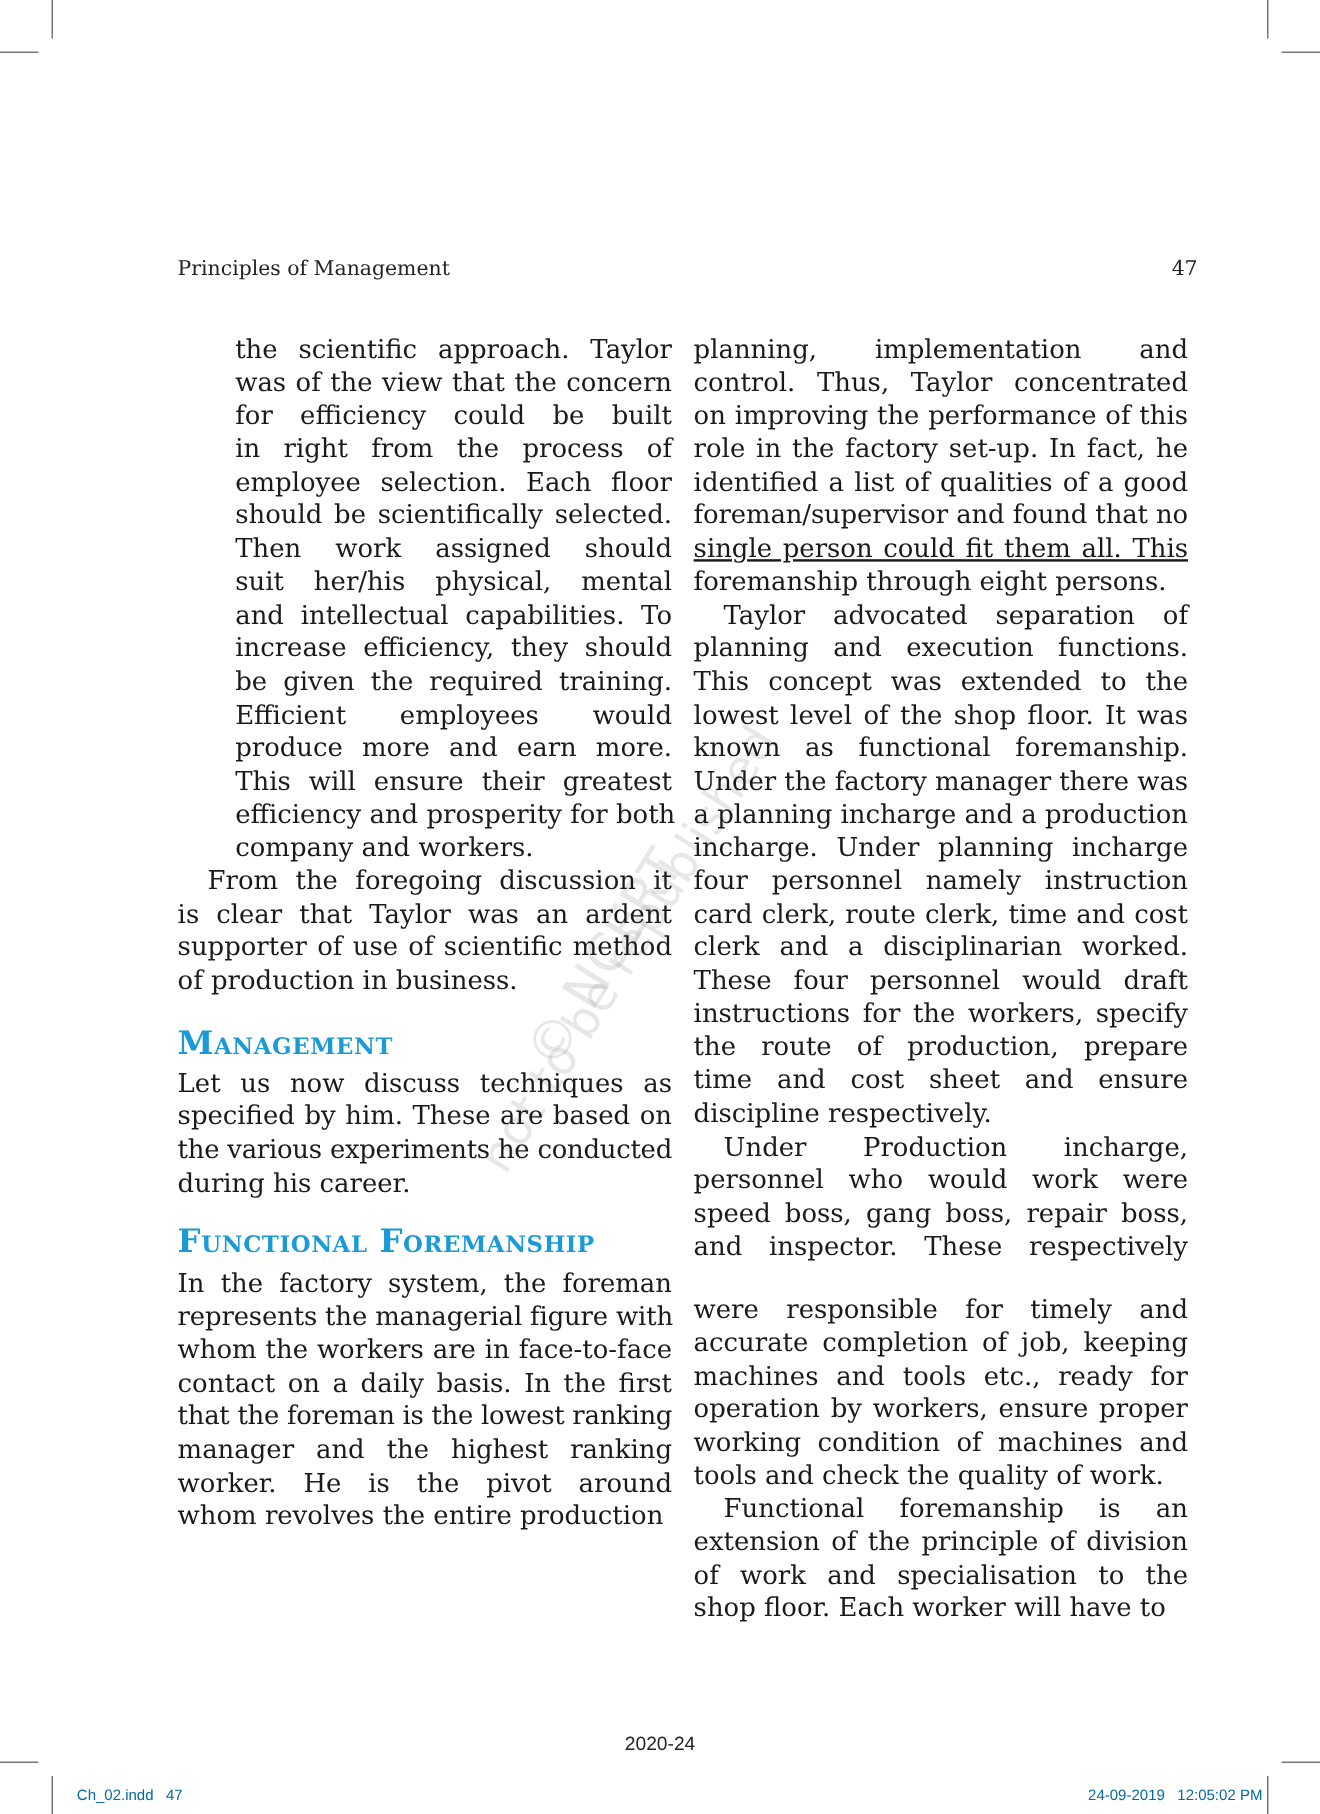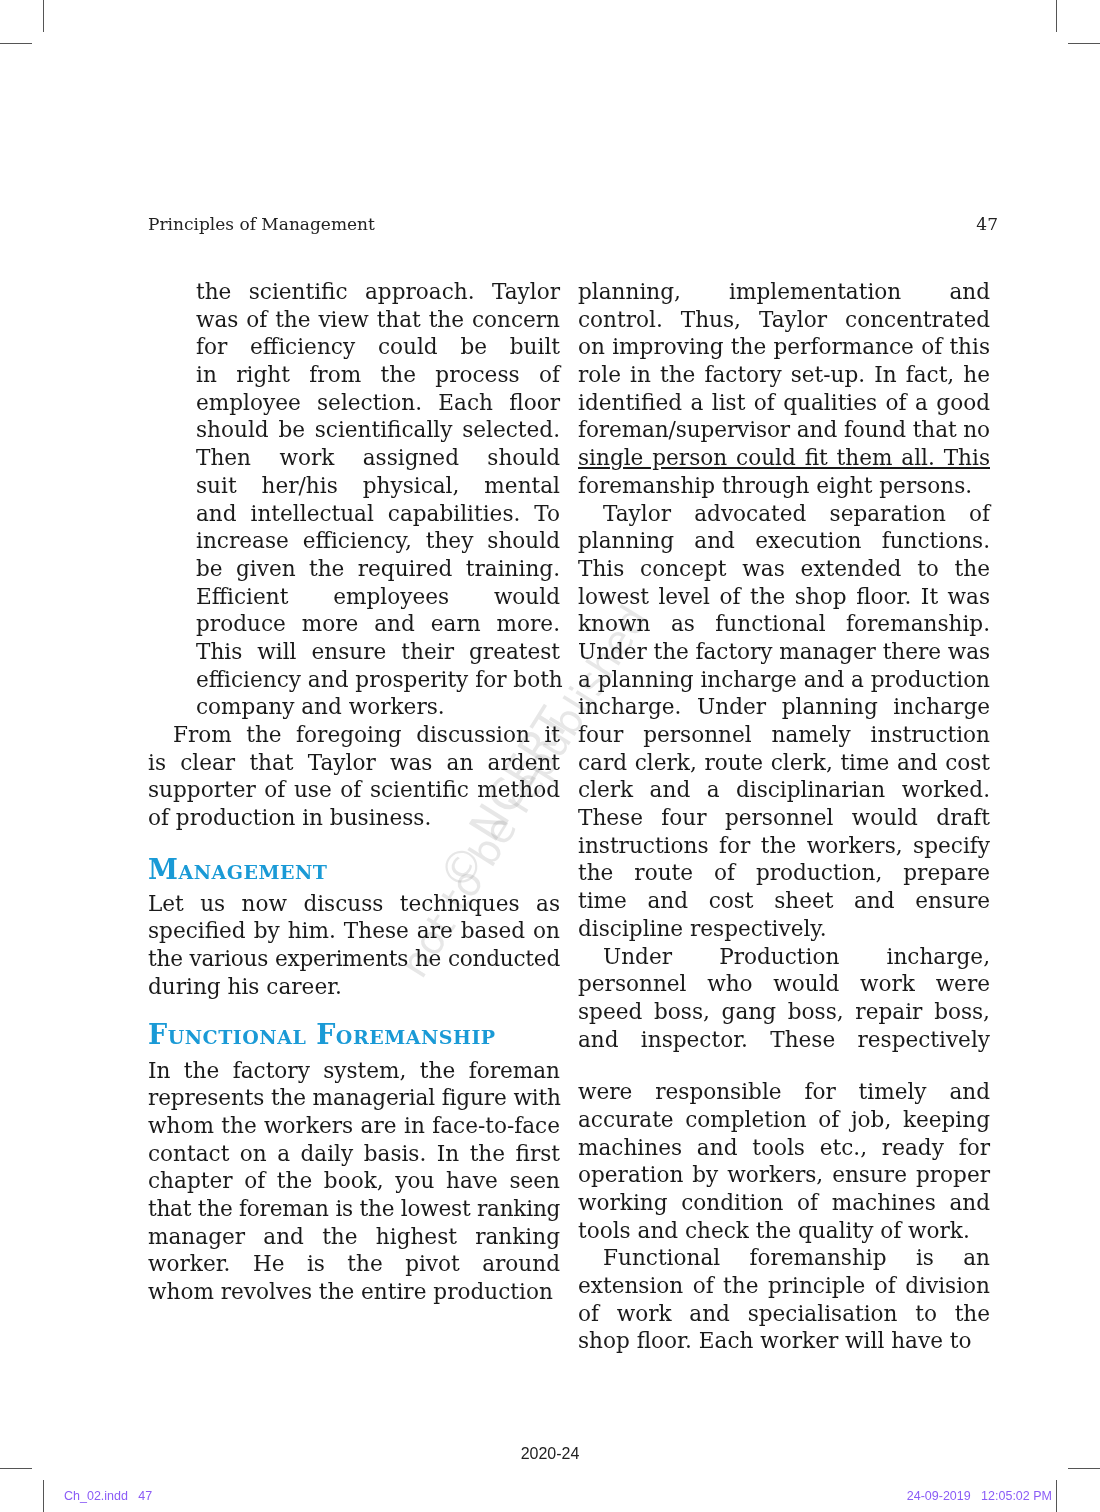--- a/index.html
+++ b/index.html
@@ -32,21 +32,21 @@
 
   .watermark { position: absolute; left: 380px; top: 560px; width: 360px; height: 360px;
                pointer-events: none; }
   .watermark span { position: absolute; white-space: nowrap; color: rgba(120,120,120,0.18);
                     font-family: "DejaVu Sans", sans-serif; font-size: 44px;
                     transform: rotate(-58deg); transform-origin: left center; }
 
   .footer-year { position: absolute; top: 1445px; left: 0; width: 1100px; text-align: center;
                  font-family: "Liberation Sans", sans-serif; font-size: 16px; color: #222; }
   .slug { position: absolute; top: 1489px; font-family: "Liberation Sans", sans-serif;
-          font-size: 12.5px; color: #8b5cf6; }
+          font-size: 12.5px; color: #0369a1; }
   .slug.left { left: 64px; }
   .slug.right { right: 48px; }
 </style>
 </head>
 <body>
 
 <div class="crop v" style="left:43px;top:0;"></div>
 <div class="crop h" style="left:0;top:43px;"></div>
 <div class="crop v" style="left:1056px;top:0;"></div>
 <div class="crop h" style="left:1068px;top:43px;"></div>
@@ -100,21 +100,20 @@
       <span class="line" style="display: block; letter-spacing: -0.222222px;">the various experiments he conducted</span>
       <span class="line last" style="display: block;">during his career.</span>
     </div>
 
   <h2 class="heading h2" style="color: rgb(26, 154, 214);">Functional Foremanship</h2>
   <div id="left-foreman">
       <span class="line" style="display: block;">In the factory system, the foreman</span>
       <span class="line" style="display: block; letter-spacing: -0.135135px;">represents the managerial figure with</span>
       <span class="line" style="display: block;">whom the workers are in face-to-face</span>
       <span class="line" style="display: block;">contact on a daily basis. In the first</span>
-      <span class="line" style="display: block;">chapter of the book, you have seen</span>
       <span class="line" style="display: block; letter-spacing: -0.236842px;">that the foreman is the lowest ranking</span>
       <span class="line" style="display: block;">manager and the highest ranking</span>
       <span class="line" style="display: block;">worker. He is the pivot around</span>
       <span class="line last" style="display: block;">whom revolves the entire production</span>
     </div>
 </div>
 
 <div class="col right">
   <div id="right-p1">
       <span class="line" style="display: block;">planning, implementation and</span>

